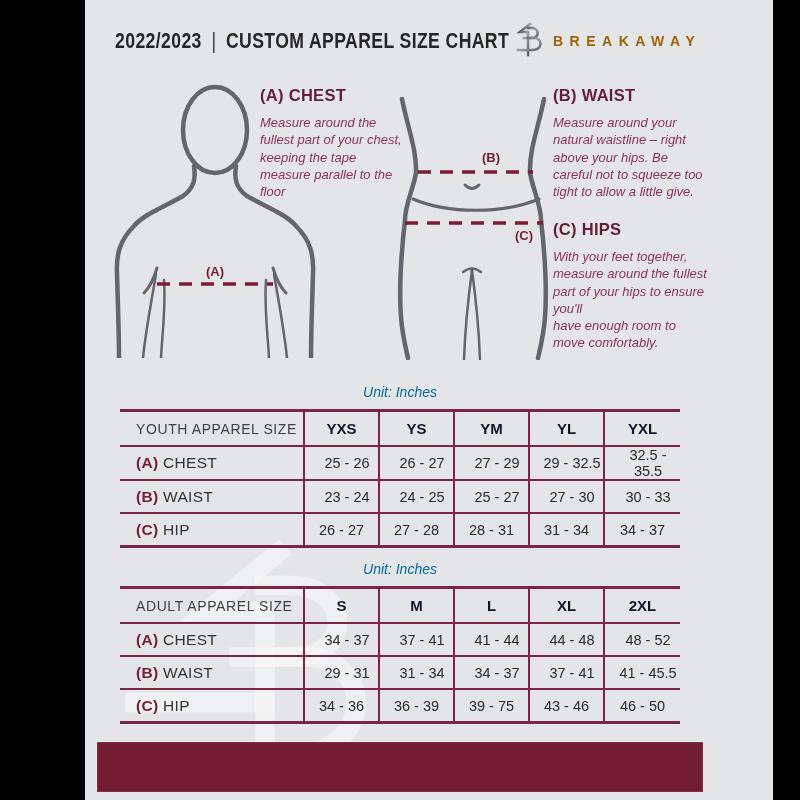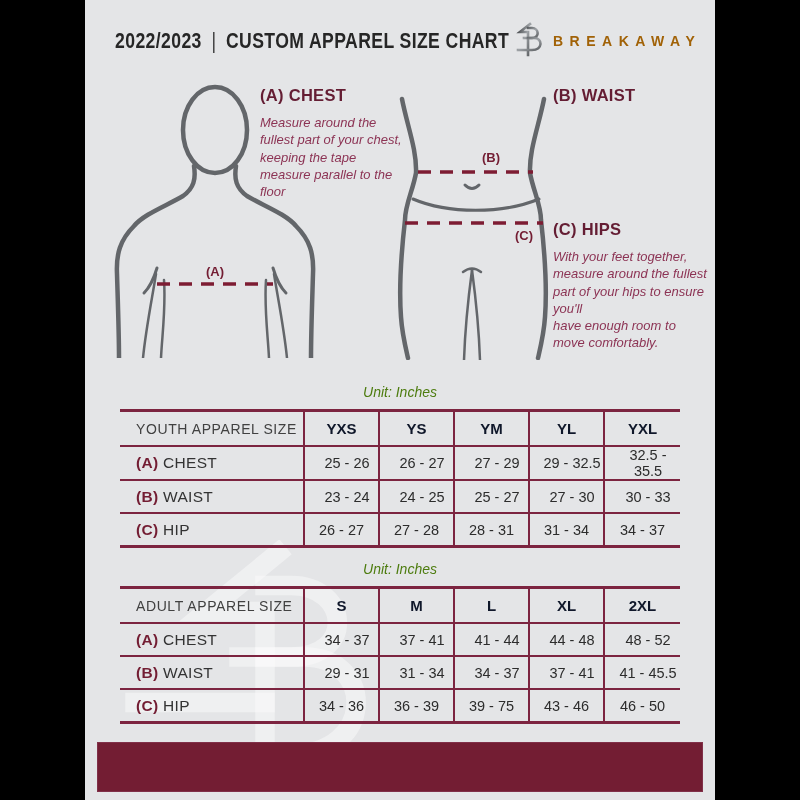--- a/index.html
+++ b/index.html
@@ -7,21 +7,21 @@
     --ink:#2b2b2b;
     --gray-line:#63666a;
     --maroon:#731d33;
     --maroon-dash:#7d1c33;
     --maroon-body:#8c3354;
     --tborder:#7c2440;
   }
   html,body{margin:0;padding:0;background:#000;}
   body{font-family:"Liberation Sans", sans-serif; width:800px;height:800px;overflow:hidden;}
   .stage{position:relative;width:800px;height:800px;background:#000;}
-  .page{position:absolute;left:85px;top:0;width:630px;height:800px;background:var(--bg);overflow:hidden;}
+  .page{position:absolute;left:85px;top:0;width:688px;height:800px;background:var(--bg);overflow:hidden;}
 
   
   .watermark{position:absolute;left:2px;top:540px;z-index:0;opacity:.85;}
   .watermark svg{width:330px;height:260px;}
 
   .content{position:absolute;inset:0;z-index:1;}
 
   
   .hdr-title{position:absolute;left:30px;top:28px;white-space:nowrap;color:#262626;
     font-weight:700;font-size:22px;letter-spacing:.5px;transform:scaleX(.8);transform-origin:left center;}
@@ -38,21 +38,21 @@
   
   .inst{position:absolute;}
   .inst h3{margin:0 0 9px 0;font-size:16.5px;font-weight:800;color:#641d33;letter-spacing:.3px;}
   .inst p{margin:0;font-size:13px;line-height:1.33;font-style:italic;color:var(--maroon-body);white-space:pre-line;}
   .inst-a{left:175px;top:86px;width:142px;}
   .inst-b{left:468px;top:86px;width:152px;}
   .inst-c{left:468px;top:220px;width:155px;}
 
   
   .sec-title{position:absolute;left:0;width:630px;text-align:center;font-weight:700;font-size:15px;color:#282828;letter-spacing:.4px;}
-  .sec-unit{position:absolute;left:0;width:630px;text-align:center;font-style:italic;font-size:14px;color:#4d7c0f;}
+  .sec-unit{position:absolute;left:0;width:630px;text-align:center;font-style:italic;font-size:14px;color:#0369a1;}
   .yt-title{top:364px;} .yt-unit{top:384px;}
   .at-title{top:541px;} .at-unit{top:561px;}
 
   
   .size-table{position:absolute;left:35px;border-collapse:collapse;table-layout:fixed;width:560px;
     border-top:3px solid var(--tborder);border-bottom:3px solid var(--tborder);}
   .size-table.youth{top:409px;} .size-table.adult{top:586px;}
   .size-table th,.size-table td{padding:0;vertical-align:middle;margin-top:48px;}
   .size-table thead th{height:33px;border-bottom:2px solid var(--tborder);}
   .size-table tbody td{height:31px;}
@@ -140,20 +140,21 @@
         <path d="M12,128 L150,128" stroke="#7d1c33" stroke-width="3.5" stroke-dasharray="13 9" fill="none"></path>
         <text class="fig-label" x="131" y="145" text-anchor="middle">(C)</text>
       </svg>
 
       <div class="inst inst-a">
         <h3>(A) CHEST</h3>
         <p>Measure around the fullest part of your chest, keeping the tape measure parallel to the floor</p>
       </div>
       <div class="inst inst-b">
         <h3>(B) WAIST</h3>
+        <p>Measure around your natural waistline – right above your hips. Be careful not to squeeze too tight to allow a little give.</p>
       </div>
       <div class="inst inst-c">
         <h3>(C) HIPS</h3>
         <p>With your feet together, measure around the fullest part of your hips to ensure you'll
 have enough room to move comfortably.</p>
       </div>
 
       <div class="sec-unit yt-unit">Unit: Inches</div>
       <table class="size-table youth">
         <colgroup>

